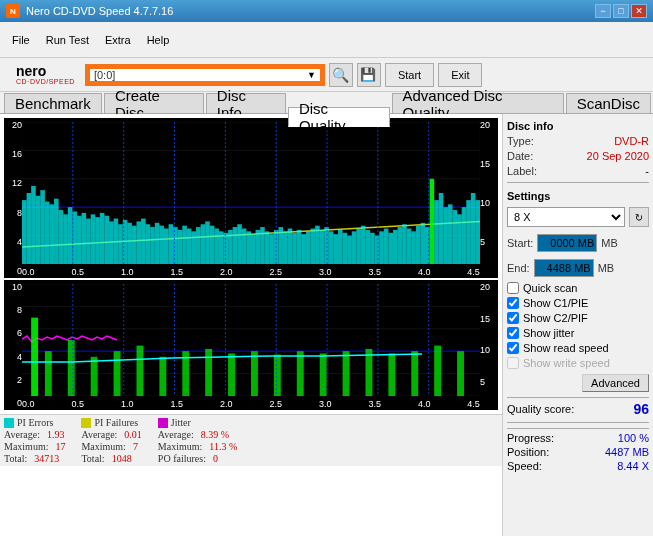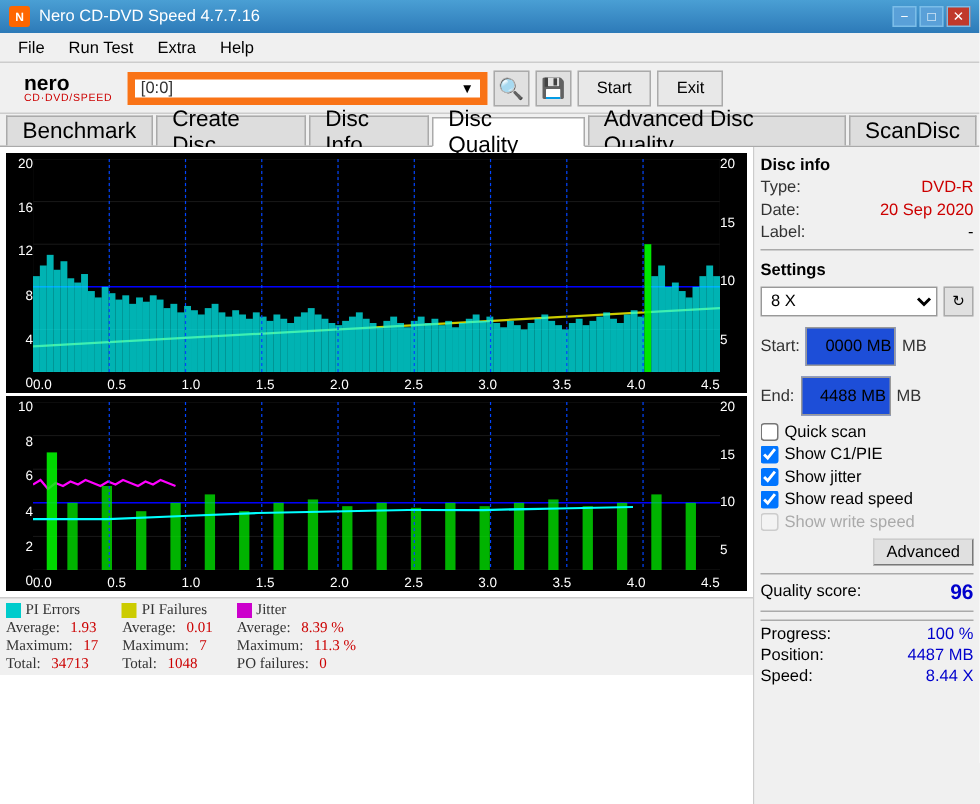--- a/index.html
+++ b/index.html
@@ -58,21 +58,21 @@
       display: flex;
       align-items: center;
       justify-content: center;
     }
     .title-btn.close-btn { background: #c0392b; }
 
     
     .menu-bar {
       background: #f0f0f0;
       border-bottom: 1px solid #ccc;
-      height: 20px;
+      height: 36px;
       display: flex;
       align-items: center;
       padding: 0 4px;
     }
     .menu-item {
       padding: 2px 8px;
       font-size: 11px;
       cursor: pointer;
       color: #000;
     }
@@ -158,21 +158,21 @@
       height: 20px;
       display: flex;
       align-items: center;
       margin-right: 2px;
     }
     .tab.active {
       background: white;
       border-bottom: 1px solid white;
       z-index: 1;
       position: relative;
-      top: 1px;
+      top: 14px;
     }
 
     
     .main-content {
       display: flex;
       height: calc(536px - 22px - 20px - 34px - 22px);
       background: white;
     }
 
     
@@ -261,23 +261,23 @@
       height: 20px;
       border: 1px solid #999;
       background: white;
       font-size: 11px;
       padding: 0 2px;
     }
     .mb-input {
       width: 60px;
       height: 18px;
       border: 1px solid #999;
-      background: #1d4ed8;
-      font-size: 11px;
-      padding: 12px 2px;
+      background: #0369a1;
+      font-size: 11px;
+      padding: 0 2px;
       text-align: right;
     }
     .mb-label { font-size: 11px; color: #333; }
 
     .checkbox-row {
       display: flex;
       align-items: center;
       gap: 4px;
       font-size: 11px;
     }
@@ -771,20 +771,24 @@
     <div class="checkbox-row">
       <input type="checkbox" style="">
       <span>Quick scan</span>
     </div>
     <div class="checkbox-row">
       <input type="checkbox" checked="" style="">
       <span>Show C1/PIE</span>
     </div>
     <div class="checkbox-row">
       <input type="checkbox" checked="" style="">
+      <span>Show C2/PIF</span>
+    </div>
+    <div class="checkbox-row">
+      <input type="checkbox" checked="" style="">
       <span>Show jitter</span>
     </div>
     <div class="checkbox-row">
       <input type="checkbox" checked="" style="">
       <span>Show read speed</span>
     </div>
     <div class="checkbox-row disabled">
       <input type="checkbox" disabled="" style="">
       <span>Show write speed</span>
     </div>

